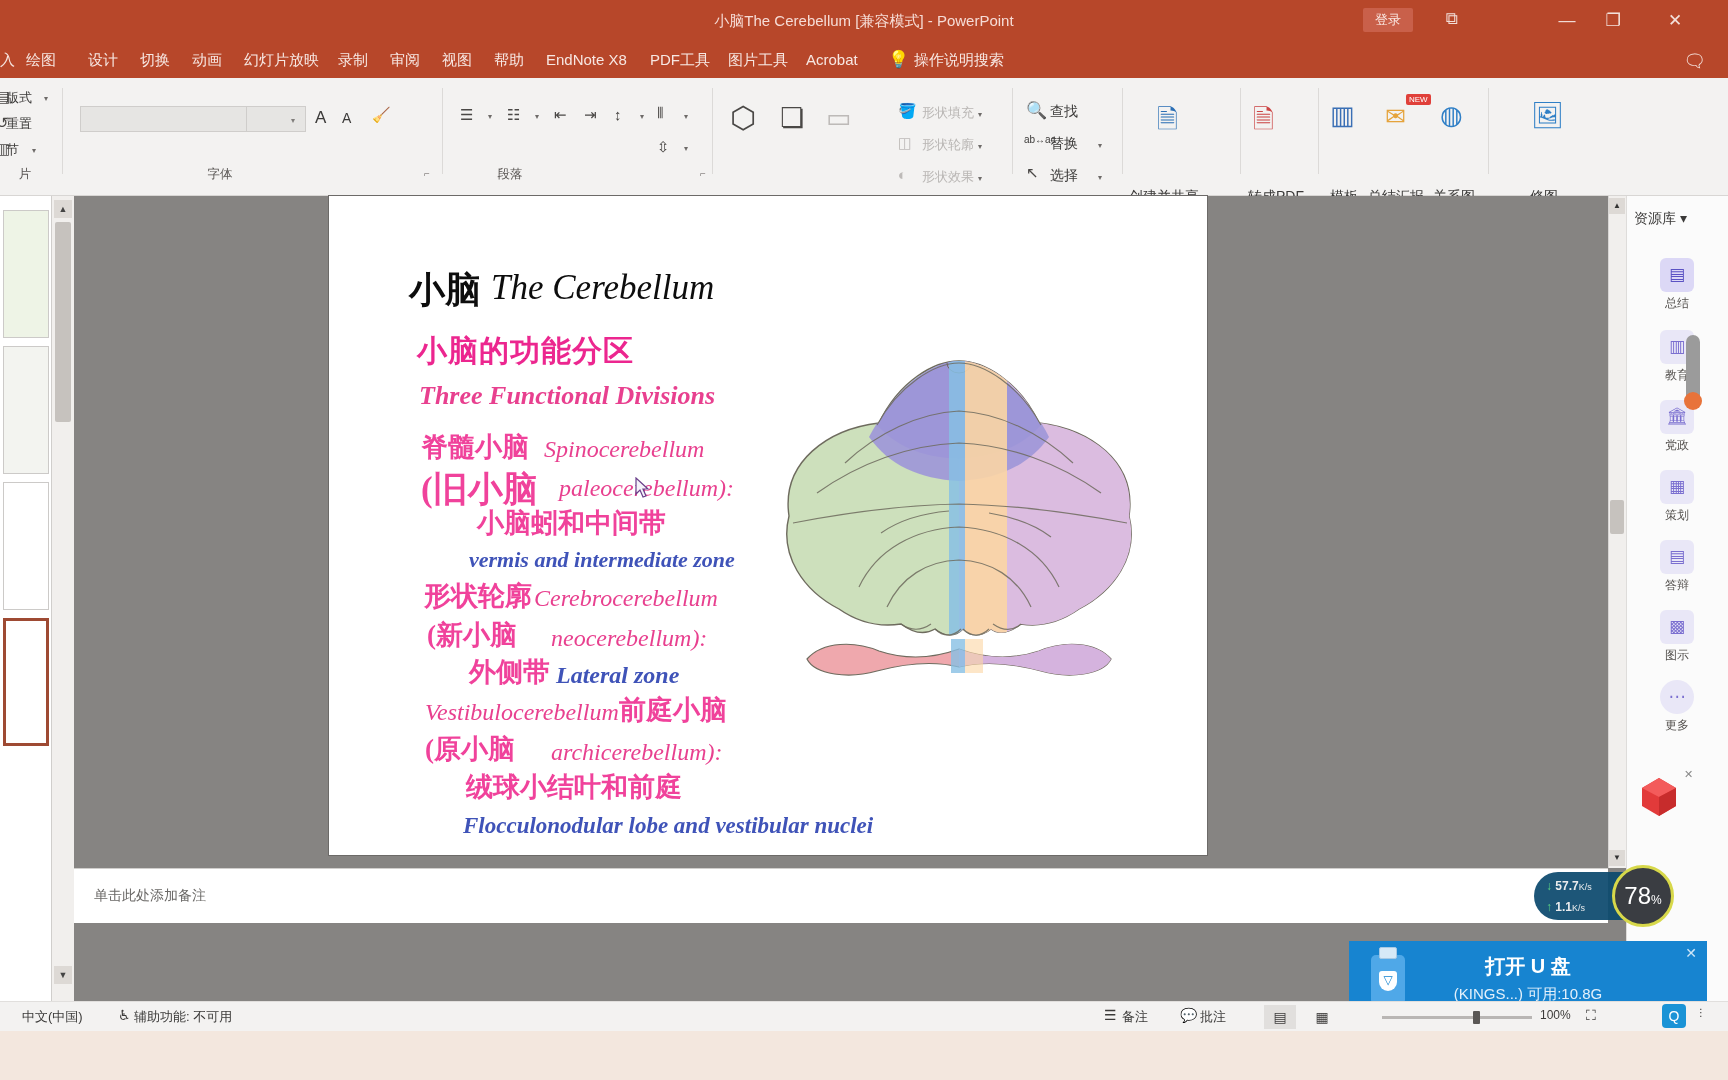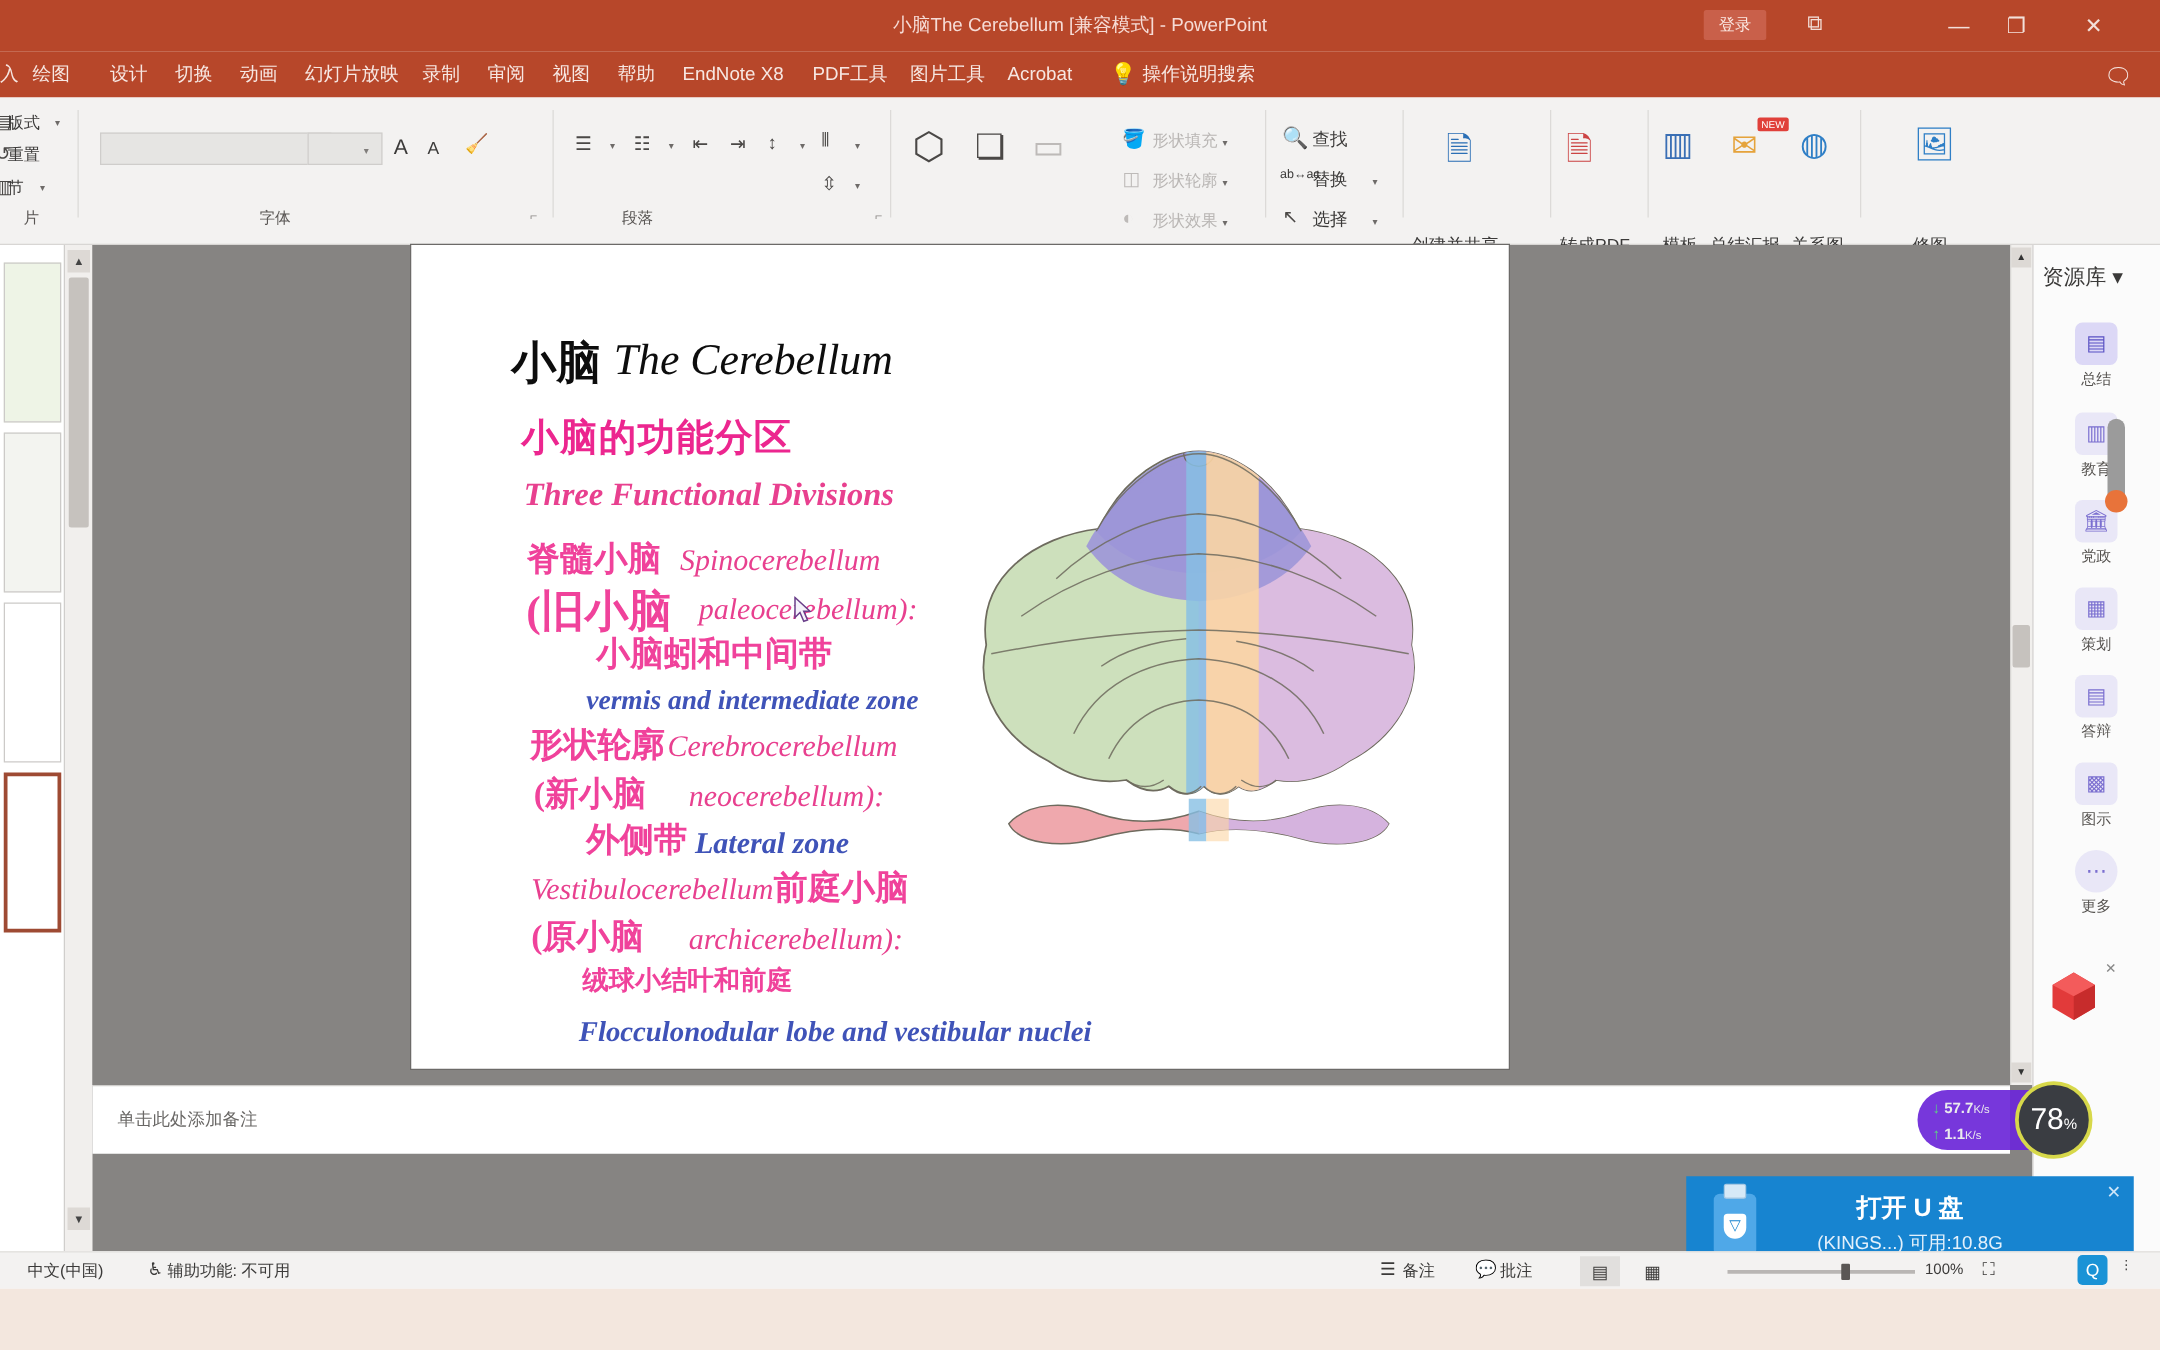--- a/index.html
+++ b/index.html
@@ -190,34 +190,34 @@
   .zoom-knob {
     position: absolute; top: 9px; width: 7px; height: 13px; background: #5a5755; border-radius: 1px;
   }
 
   
   .side-panel {
     position: absolute; left: 1626px; top: 196px; width: 102px; height: 805px;
     background: #fbfbfb; border-left: 1px solid #dedcda;
   }
   .side-head {
-    position: absolute; left: 1634px; top: 210px; font-size: 17px; color: #3b3a39;
+    position: absolute; left: 1634px; top: 210px; font-size: 14px; color: #3b3a39;
   }
   .side-item { position: absolute; left: 1640px; width: 74px; text-align: center; }
   .side-ic {
     width: 34px; height: 34px; margin: 0 auto 3px; border-radius: 6px;
     background: #e9e7f7; color: #7b6fd0;
     font-size: 17px; line-height: 34px; text-align: center;
   }
   .side-lbl { font-size: 12px; color: #55524f; }
 
   
   .netspeed {
     position: absolute; left: 1534px; top: 872px; width: 116px; height: 48px;
-    background: #6d28d9; border-radius: 24px; opacity: .93;
+    background: #0c4a6e; border-radius: 24px; opacity: .93;
   }
   .ns-row { position: absolute; left: 12px; color: #e9eaec; font-size: 12px; white-space: nowrap; }
   .ns-unit { font-size: 9px; }
   .cpu-ring {
     position: absolute; left: 1612px; top: 865px; width: 62px; height: 62px;
     border-radius: 50%; background: #3a3d42;
     border: 3px solid #d7d84a;
   }
   .cpu-val {
     position: absolute; left: 0; top: 0; width: 56px; height: 56px;
@@ -474,21 +474,21 @@
 
       <div class="s-line cn-hd2" style="left:140px; top:463px; font-size:27px">外侧带</div>
       <div class="s-line en-blue" style="left:227px; top:467px; font-size:24px">Lateral zone</div>
 
       <div class="s-line en-pink" style="left:96px; top:504px; font-size:24px">Vestibulocerebellum</div>
       <div class="s-line cn-hd2" style="left:290px; top:501px; font-size:27px">前庭小脑</div>
 
       <div class="s-line cn-hd2" style="left:96px; top:540px; font-size:27px">(原小脑</div>
       <div class="s-line en-pink" style="left:222px; top:544px; font-size:24px">archicerebellum):</div>
 
-      <div class="s-line cn-hd2" style="left:137px; top:578px; font-size:21px">绒球小结叶和前庭</div>
+      <div class="s-line cn-hd2" style="left:137px; top:578px; font-size:27px">绒球小结叶和前庭</div>
 
       <div class="s-line en-blue" style="left:134px; top:618px; font-size:23px">Flocculonodular lobe and vestibular nuclei</div>
 
       <svg style="position:absolute; left:430px; top:145px; width:400px; height:340px" viewBox="0 0 400 340">
         <defs>
           <clipPath id="cbClip">
             <path d="M30 175 C22 120 70 88 120 82 C140 40 175 20 200 20 C225 20 260 40 280 82
                      C330 88 378 120 370 175 C380 215 355 250 320 268 C300 282 280 286 262 283
                      C250 292 240 294 232 288 C222 296 212 296 204 288 C196 296 186 296 176 288
                      C166 294 154 292 142 283 C122 286 100 282 80 268 C45 250 20 215 30 175 Z"></path>

